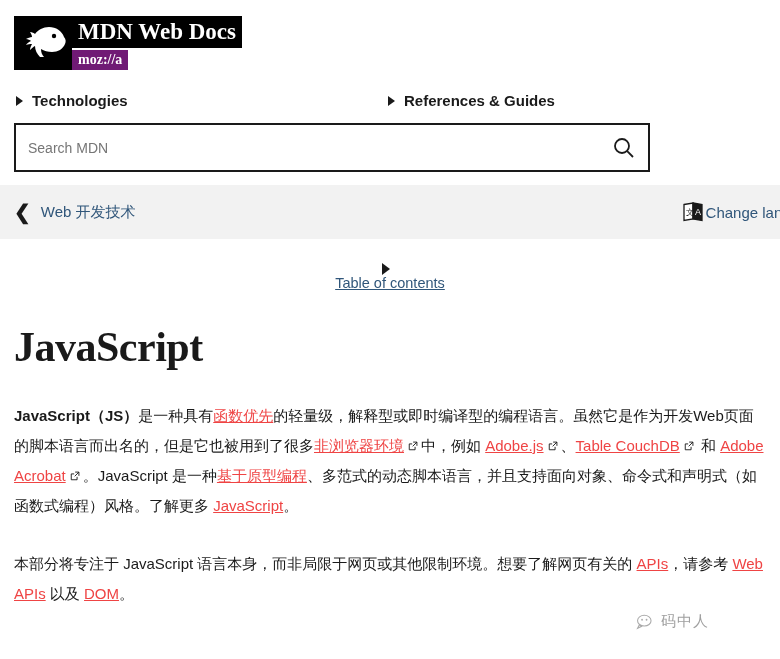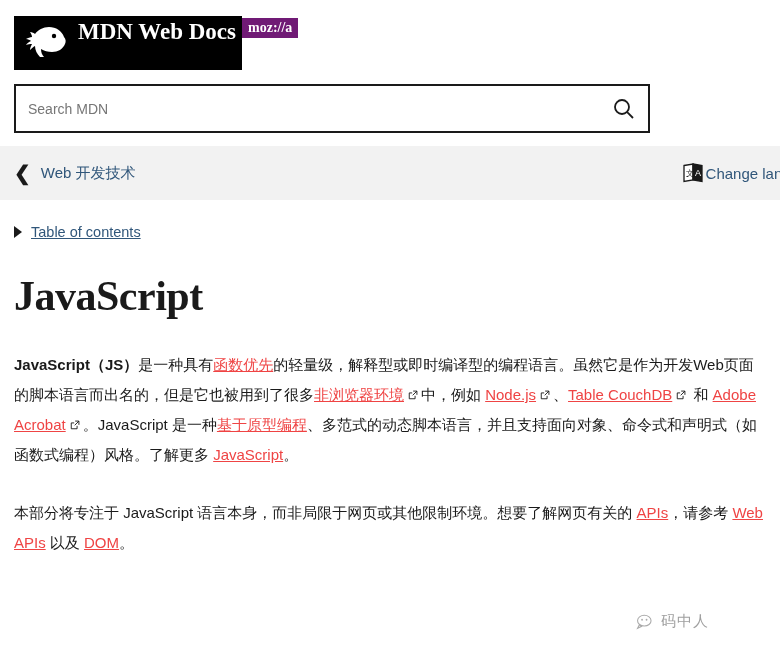--- a/index.html
+++ b/index.html
@@ -30,21 +30,21 @@
     width: 58px;
     height: 54px;
     display: flex;
     align-items: center;
     justify-content: center;
     flex: 0 0 auto;
   }
   .logo-mark svg { display: block; }
   .logo-text {
     display: flex;
-    flex-direction: row;
+    flex-direction: column;
     justify-content: flex-start;
   }
   .logo-title {
     background: #000000;
     color: #ffffff;
     font-family: "Liberation Serif", serif;
     font-weight: bold;
     font-size: 23px;
     line-height: 32px;
     padding: 0 6px 0 6px;
@@ -167,20 +167,21 @@
   }
 
   
   .content { padding: 0 14px; }
 
   .toc {
     display: flex;
     align-items: center;
     margin-top: 24px;
     cursor: pointer;
+    flex-direction: column;
   }
   .toc-caret {
     width: 0; height: 0;
     border-left: 8px solid #1a1a1a;
     border-top: 6px solid transparent;
     border-bottom: 6px solid transparent;
     margin-right: 9px;
   }
   .toc-label {
     color: #30567a;
@@ -261,20 +262,30 @@
         <path fill="#ffffff" d="M44 12c-2-6-8-10-15-10-6 0-11 3-14 7-1-1-3-2-5-2 1 2 2 3 2 5-2 0-4 1-6 2 2 0 4 1 5 2-2 1-4 2-5 4 2-1 4-1 6-1-1 2-2 4-2 6 2-2 3-3 5-4 0 4 2 8 5 11h4c-2-2-3-5-3-8 3 2 7 3 11 3 6 0 11-3 13-8 1-2 1-5-1-7z"></path>
         <circle cx="34" cy="11" r="2.2" fill="#000000"></circle>
       </svg>
     </div>
     <div class="logo-text">
       <div class="logo-title">MDN Web Docs</div>
       <div class="logo-sub">moz://a</div>
     </div>
   </div>
 
+  <div class="mainnav">
+    <div class="nav-item">
+      <span class="caret"></span>
+      <span>Technologies</span>
+    </div>
+    <div class="nav-item">
+      <span class="caret"></span>
+      <span>References &amp; Guides</span>
+    </div>
+  </div>
 
   <div class="search-wrap">
     <input class="search-input" type="text" placeholder="Search MDN" style="">
     <button class="search-btn">
       <svg class="search-icon" width="24" height="24" viewBox="0 0 24 24" aria-hidden="true">
         <circle cx="10" cy="10" r="7" fill="none" stroke="#1a1a1a" stroke-width="1.8"></circle>
         <line x1="15.2" y1="15.2" x2="21" y2="21" stroke="#1a1a1a" stroke-width="1.8"></line>
       </svg>
     </button>
   </div>
@@ -303,21 +314,21 @@
     <span class="toc-label">Table of contents</span>
   </div>
 
   <h1 class="page-title">JavaScript</h1>
 
   <p class="body-p"><b>JavaScript（JS）</b><span>是一种具有</span><a href="#">函数优先</a><span>的轻量级，解释型或即时编译型的编程语言。虽然它是作为开发Web页面的脚本语言而出名的，但是它也被用到了很多</span><a href="#">非浏览器环境</a><span class="ext-icon"><svg width="10" height="10" viewBox="0 0 12 12" aria-hidden="true">
           <path d="M1.5 3.5 L1.5 10.5 L8.5 10.5 L8.5 7" fill="none" stroke="#1a1a1a" stroke-width="1.1"></path>
           <path d="M5 3.5 L1.5 3.5" fill="none" stroke="#1a1a1a" stroke-width="1.1"></path>
           <path d="M6.2 1.3 L10.7 1.3 L10.7 5.8" fill="none" stroke="#1a1a1a" stroke-width="1.1"></path>
           <line x1="10.7" y1="1.3" x2="5.6" y2="6.4" stroke="#1a1a1a" stroke-width="1.1"></line>
-        </svg></span><span>中，例如 </span><a href="#">Node.js</a><span class="ext-icon"><svg width="10" height="10" viewBox="0 0 12 12" aria-hidden="true">
+        </svg></span><span>中，例如 </span><a href="#">Adobe.js</a><span class="ext-icon"><svg width="10" height="10" viewBox="0 0 12 12" aria-hidden="true">
           <path d="M1.5 3.5 L1.5 10.5 L8.5 10.5 L8.5 7" fill="none" stroke="#1a1a1a" stroke-width="1.1"></path>
           <path d="M5 3.5 L1.5 3.5" fill="none" stroke="#1a1a1a" stroke-width="1.1"></path>
           <path d="M6.2 1.3 L10.7 1.3 L10.7 5.8" fill="none" stroke="#1a1a1a" stroke-width="1.1"></path>
           <line x1="10.7" y1="1.3" x2="5.6" y2="6.4" stroke="#1a1a1a" stroke-width="1.1"></line>
         </svg></span><span>、</span><a href="#">Table CouchDB</a><span class="ext-icon"><svg width="10" height="10" viewBox="0 0 12 12" aria-hidden="true">
           <path d="M1.5 3.5 L1.5 10.5 L8.5 10.5 L8.5 7" fill="none" stroke="#1a1a1a" stroke-width="1.1"></path>
           <path d="M5 3.5 L1.5 3.5" fill="none" stroke="#1a1a1a" stroke-width="1.1"></path>
           <path d="M6.2 1.3 L10.7 1.3 L10.7 5.8" fill="none" stroke="#1a1a1a" stroke-width="1.1"></path>
           <line x1="10.7" y1="1.3" x2="5.6" y2="6.4" stroke="#1a1a1a" stroke-width="1.1"></line>
         </svg></span><span> 和 </span><a href="#">Adobe Acrobat</a><span class="ext-icon"><svg width="10" height="10" viewBox="0 0 12 12" aria-hidden="true">

